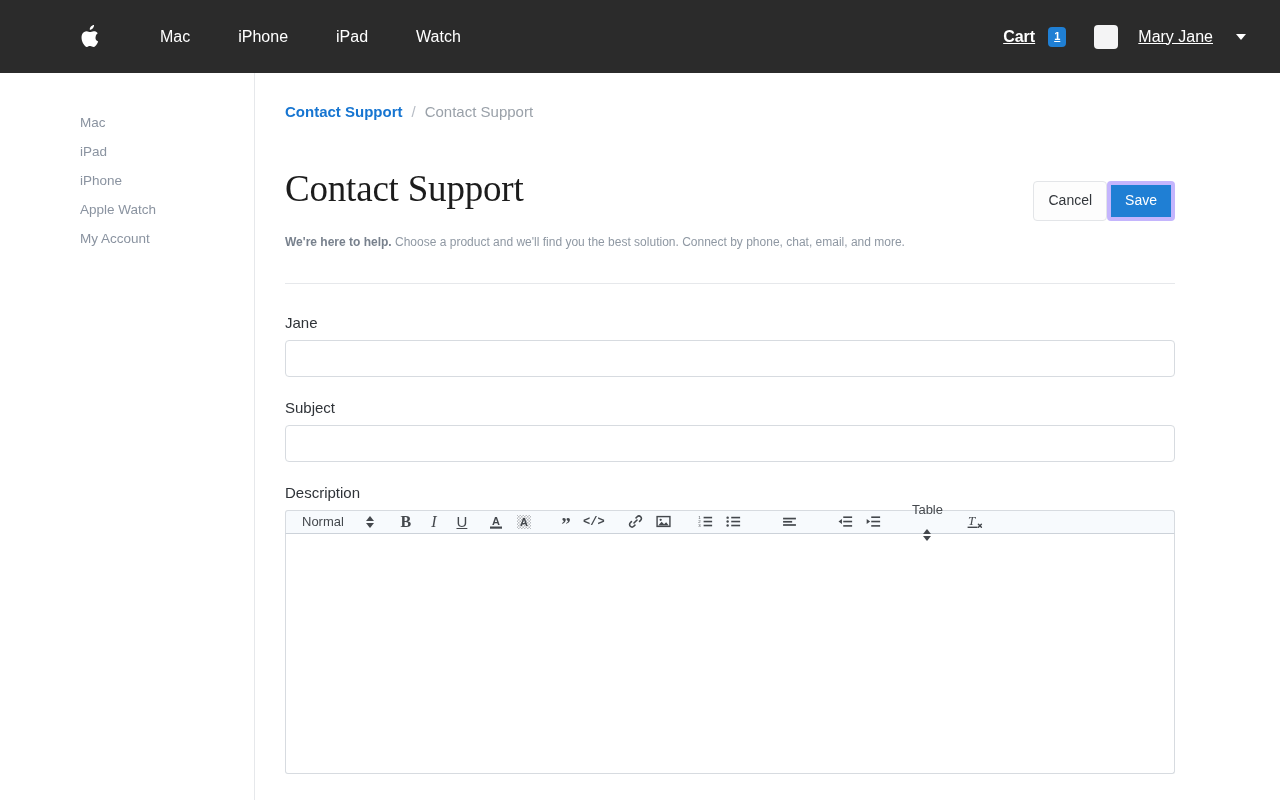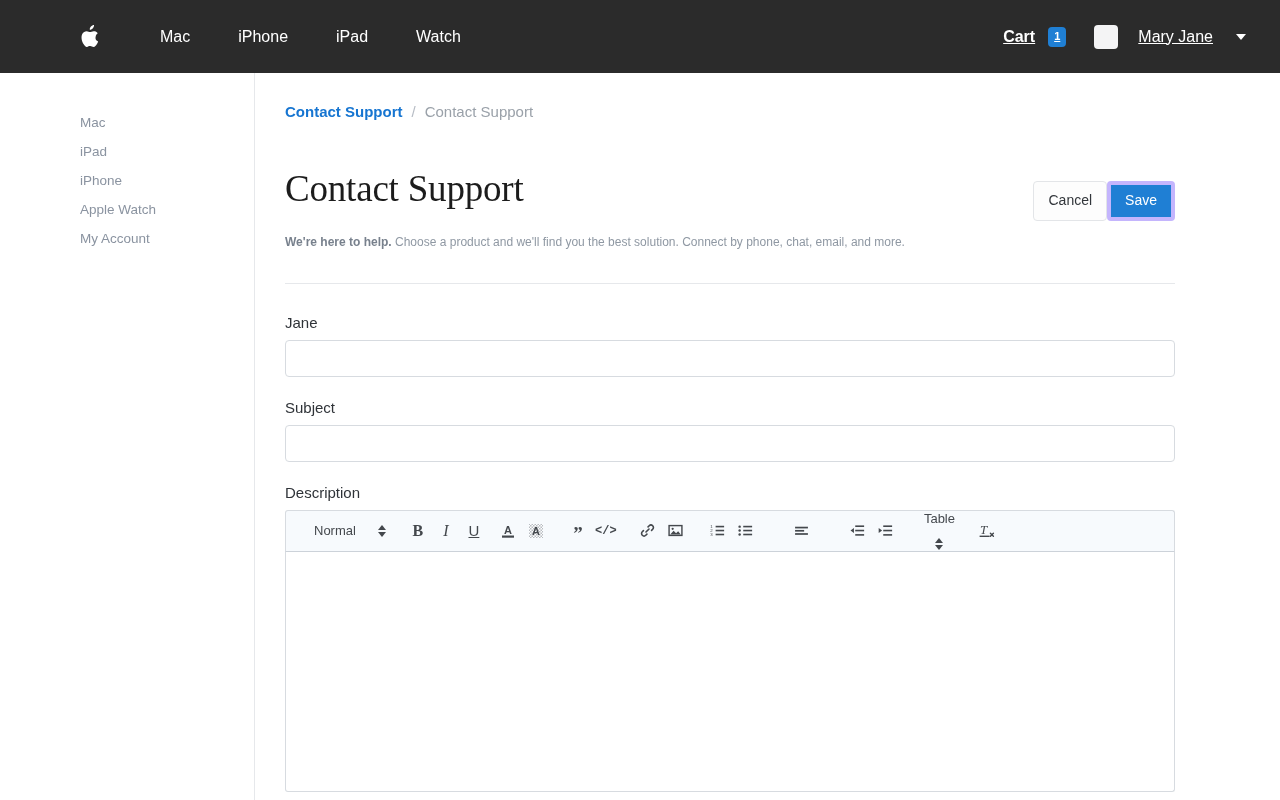--- a/index.html
+++ b/index.html
@@ -162,24 +162,24 @@
     margin-bottom:22px;
   }
 
   
   .editor { width:890px; }
   .toolbar {
     border:1px solid #d7dbe0;
     border-bottom:1px solid #ccd2d9;
     border-radius:3px 3px 0 0;
     background:#f7fafd;
-    height:42px;
+    height:24px;
     display:flex;
     align-items:center;
-    padding:0 20px;
+    padding:0 8px;
     gap:0;
   }
   .tb-btn {
     width:28px; height:28px;
     display:flex; align-items:center; justify-content:center;
     color:#44484d;
     cursor:pointer;
     border-radius:3px;
   }
   .tb-gap { width:14px; }

